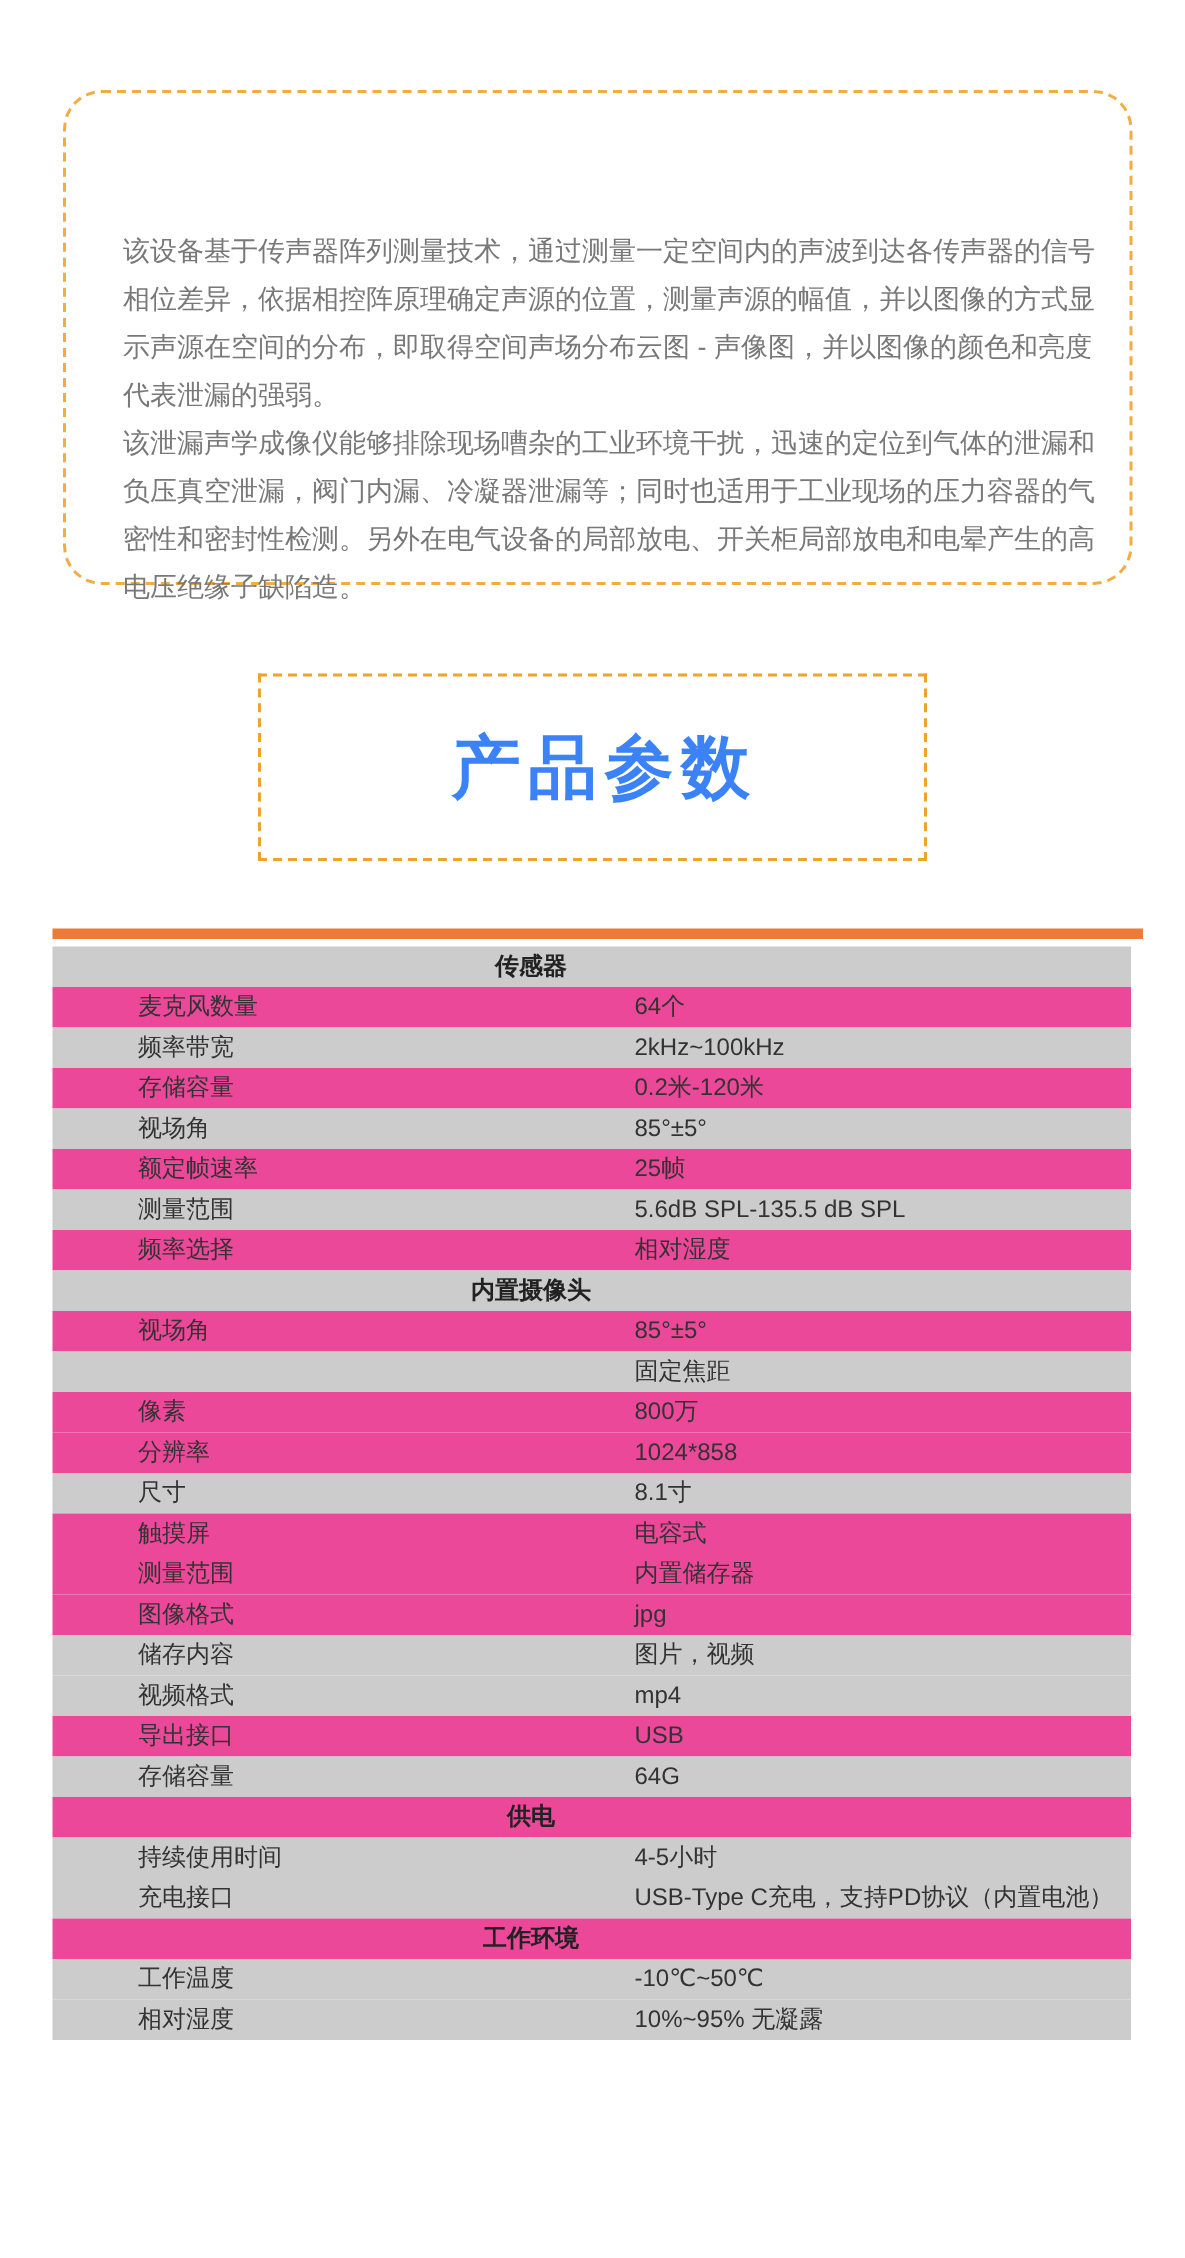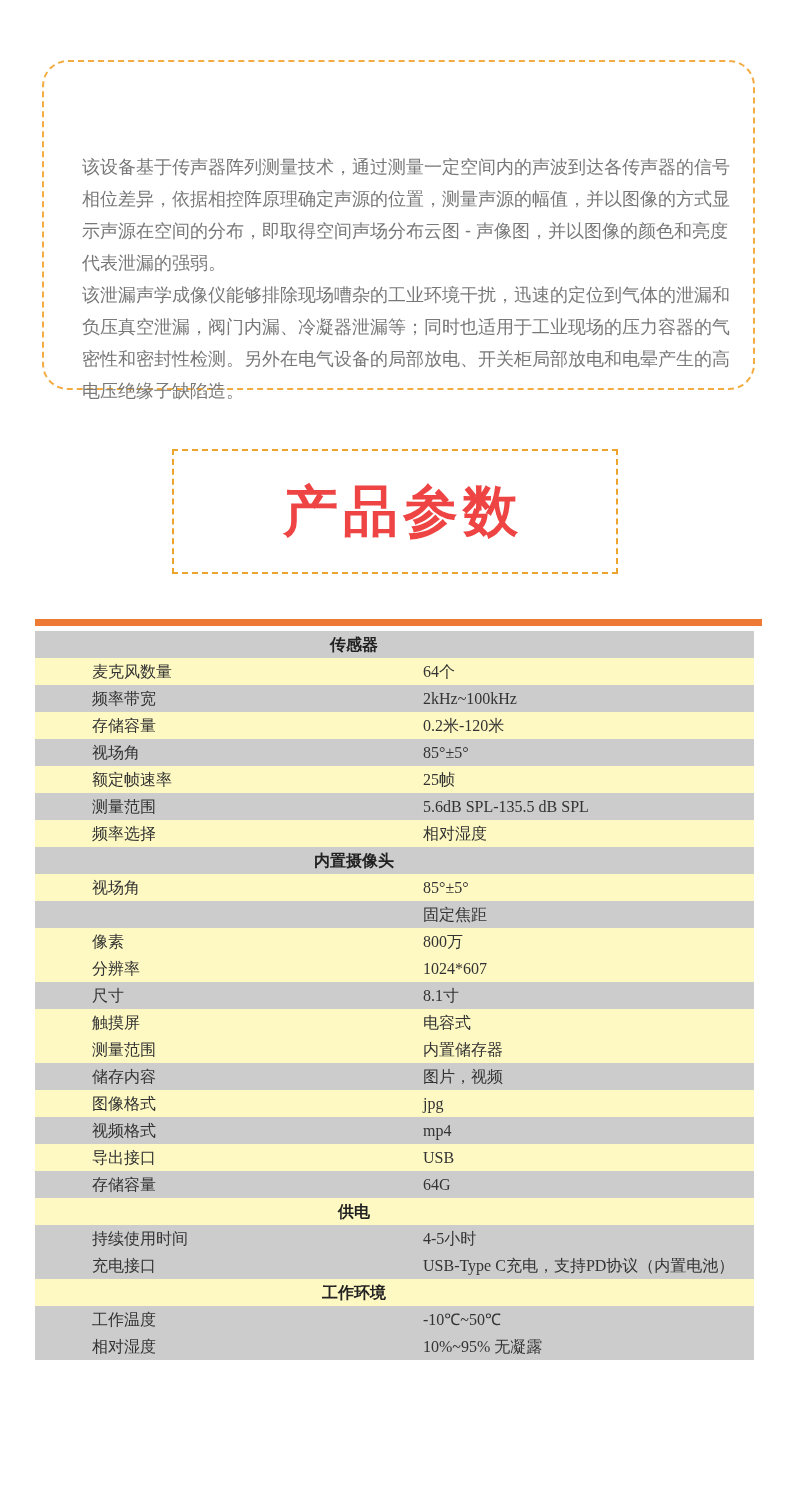--- a/index.html
+++ b/index.html
@@ -26,37 +26,37 @@
   .desc-text p{margin:0;}
   
   .title-box{
     position:absolute;left:172px;top:449px;
     width:446px;height:125px;
     box-sizing:border-box;
     border:2px dashed #eda42c;
     display:flex;align-items:center;justify-content:center;
   }
   .title-text{
-    font-size:55px;font-weight:700;color:#ef4444;
+    font-size:46px;font-weight:700;color:#3b82f6;
     letter-spacing:5px;white-space:nowrap;margin-left:16px;
   }
   
   .spec-table{
     position:absolute;left:35px;top:619px;width:727px;
   }
   .spec-bar{
     width:727px;height:7px;background:#ee7b35;margin-bottom:5px;
   }
   .spec-rows{width:719px;}
   .row{
     position:relative;height:27px;line-height:27px;
-    font-size:16px;color:#333333;white-space:nowrap;font-family:Liberation Serif, serif;
+    font-size:16px;color:#333333;white-space:nowrap;
   }
   .row.gray{background:#cccccc;}
-  .row.white{background:#fef9c3;}
+  .row.white{background:#ec4899;}
   .row .label{position:absolute;left:57px;top:0;}
   .row .value{position:absolute;left:388px;top:0;}
   .row.section .sec-label{
     display:block;width:638px;text-align:center;
     font-weight:700;color:#222222;
   }
 </style>
 </head>
 <body>
 
@@ -115,41 +115,41 @@
       <div class="row gray">
         <span class="label"></span>
         <span class="value">固定焦距</span>
       </div>
       <div class="row white">
         <span class="label">像素</span>
         <span class="value">800万</span>
       </div>
       <div class="row white">
         <span class="label">分辨率</span>
-        <span class="value">1024*607</span>
+        <span class="value">1024*858</span>
       </div>
       <div class="row gray">
         <span class="label">尺寸</span>
         <span class="value">8.1寸</span>
       </div>
       <div class="row white">
         <span class="label">触摸屏</span>
         <span class="value">电容式</span>
       </div>
       <div class="row white">
         <span class="label">测量范围</span>
         <span class="value">内置储存器</span>
       </div>
+      <div class="row white">
+        <span class="label">图像格式</span>
+        <span class="value">jpg</span>
+      </div>
       <div class="row gray">
         <span class="label">储存内容</span>
         <span class="value">图片，视频</span>
-      </div>
-      <div class="row white">
-        <span class="label">图像格式</span>
-        <span class="value">jpg</span>
       </div>
       <div class="row gray">
         <span class="label">视频格式</span>
         <span class="value">mp4</span>
       </div>
       <div class="row white">
         <span class="label">导出接口</span>
         <span class="value">USB</span>
       </div>
       <div class="row gray">

